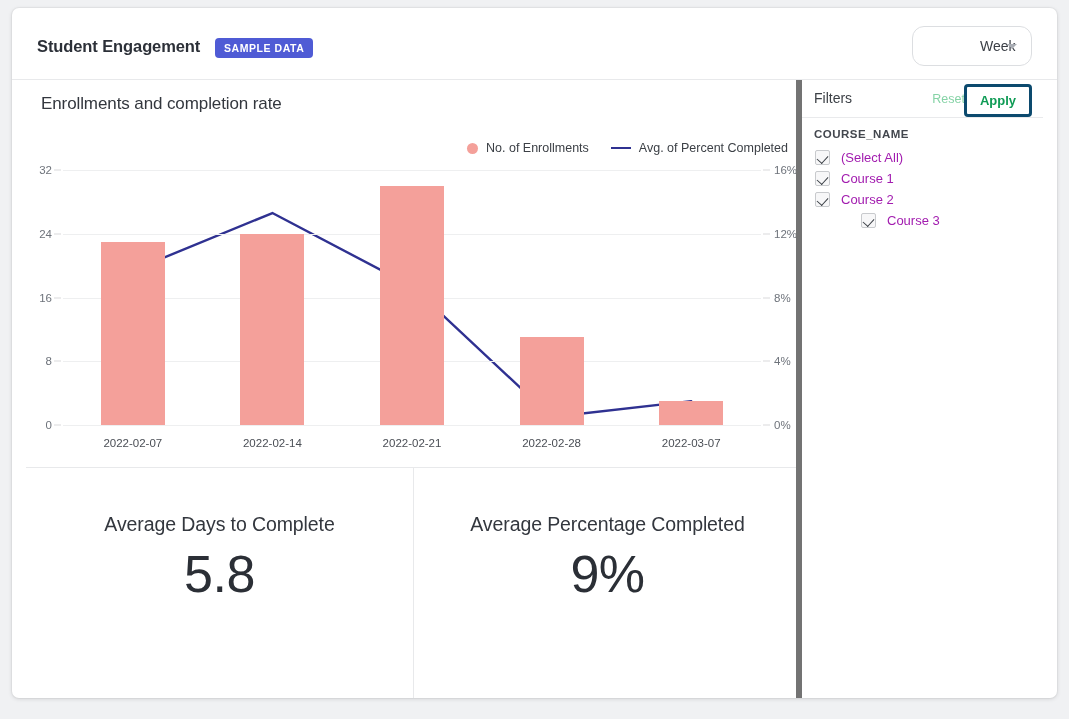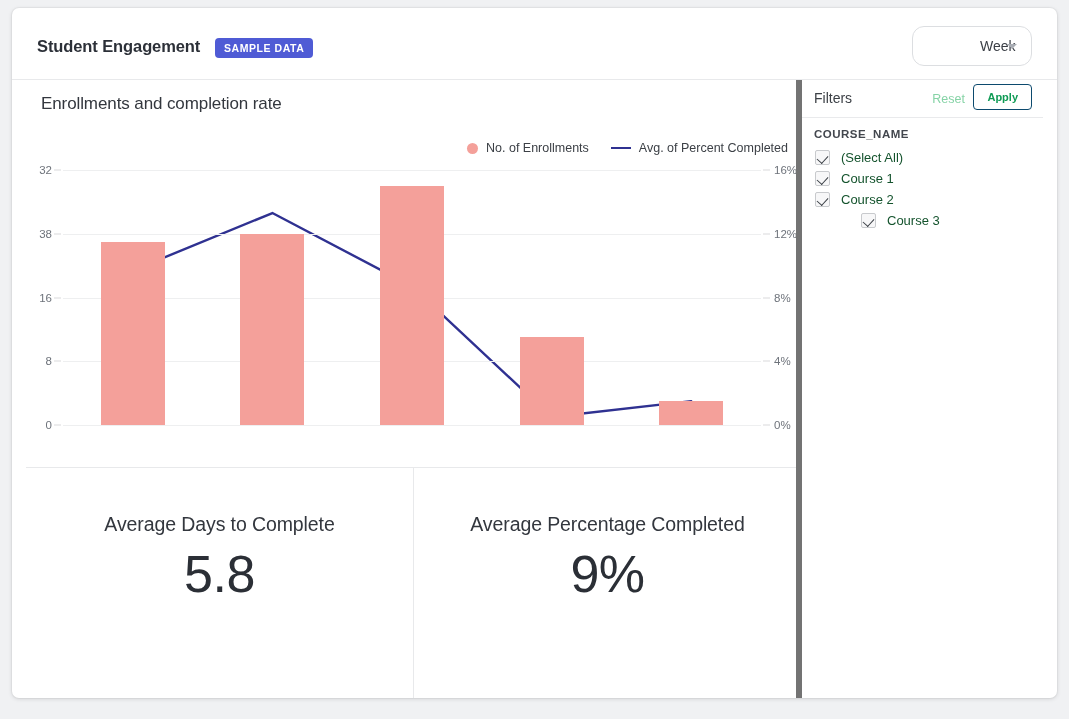--- a/index.html
+++ b/index.html
@@ -195,22 +195,22 @@
     position: absolute; left: 12px; top: 10px;
     font-size: 14px; color: #3c4046;
   }
   .reset-btn {
     position: absolute; right: 78px; top: 12px;
     font-size: 12.5px; color: #86d3a6; cursor: pointer;
   }
   .apply-btn {
     position: absolute; right: 11px; top: 4px;
     padding: 6px 13px;
-    border: 1px solid #0c4a6e; border-radius: 4px;
-    font-size: 11px; font-weight: bold; color: #0f9b55;
+    border: 3px solid #0c4a6e; border-radius: 4px;
+    font-size: 13px; font-weight: bold; color: #0f9b55;
     background: #fff; cursor: pointer;
   }
   .filter-group-label {
     position: absolute; left: 12px; top: 48px;
     font-size: 11.5px; font-weight: bold; color: #43474e;
     letter-spacing: 0.5px;
   }
   .checkitem {
     position: absolute; left: 13px;
     display: flex; align-items: center; cursor: pointer;
@@ -224,21 +224,21 @@
   .checkbox::after {
     content: "";
     position: absolute; left: 3px; top: 2px;
     width: 6px; height: 9px;
     border: solid #3a3f45;
     border-width: 0 1.8px 1.8px 0;
     transform: rotate(42deg);
   }
   .check-label {
     margin-left: 11px;
-    font-size: 13px; color: #14532d;
+    font-size: 13px; color: #a21caf;
   }
 </style>
 </head>
 <body>
 
 <div id="app">
 
   <div class="header">
     <div class="title">Student Engagement</div>
     <div class="badge">SAMPLE DATA</div>
@@ -273,41 +273,48 @@
         <div class="gridline" style="top: 255px;"></div>
             <span class="ytick-l" style="top: 255px;">0</span>
             <span class="tick-mark-l" style="top: 255px;"></span>
             <div class="gridline" style="top: 191.25px;"></div>
             <span class="ytick-l" style="top: 191.25px;">8</span>
             <span class="tick-mark-l" style="top: 191.25px;"></span>
             <div class="gridline" style="top: 127.5px;"></div>
             <span class="ytick-l" style="top: 127.5px;">16</span>
             <span class="tick-mark-l" style="top: 127.5px;"></span>
             <div class="gridline" style="top: 63.75px;"></div>
-            <span class="ytick-l" style="top: 63.75px;">38</span>
+            <span class="ytick-l" style="top: 63.75px;">24</span>
             <span class="tick-mark-l" style="top: 63.75px;"></span>
             <div class="gridline" style="top: 0px;"></div>
             <span class="ytick-l" style="top: 0px;">32</span>
             <span class="tick-mark-l" style="top: 0px;"></span>
             <span class="ytick-r" style="top: 255px;">0%</span>
             <span class="tick-mark-r" style="top: 255px;"></span>
             <span class="ytick-r" style="top: 191.25px;">4%</span>
             <span class="tick-mark-r" style="top: 191.25px;"></span>
             <span class="ytick-r" style="top: 127.5px;">8%</span>
             <span class="tick-mark-r" style="top: 127.5px;"></span>
             <span class="ytick-r" style="top: 63.75px;">12%</span>
             <span class="tick-mark-r" style="top: 63.75px;"></span>
             <span class="ytick-r" style="top: 0px;">16%</span>
             <span class="tick-mark-r" style="top: 0px;"></span>
             <div class="bar" style="left: 37.8px; width: 64px; height: 183.281px; background: rgb(244, 160, 154);"></div>
             <div class="bar" style="left: 177.4px; width: 64px; height: 191.25px; background: rgb(244, 160, 154);"></div>
             <div class="bar" style="left: 317px; width: 64px; height: 239.062px; background: rgb(244, 160, 154);"></div>
             <div class="bar" style="left: 456.6px; width: 64px; height: 87.6562px; background: rgb(244, 160, 154);"></div>
             <div class="bar" style="left: 596.2px; width: 64px; height: 23.9062px; background: rgb(244, 160, 154);"></div>
           </div>
+        <div class="xlabels" id="xlabels">
+            <span class="xlabel" style="left: 69.8px;">2022-02-07</span>
+            <span class="xlabel" style="left: 209.4px;">2022-02-14</span>
+            <span class="xlabel" style="left: 349px;">2022-02-21</span>
+            <span class="xlabel" style="left: 488.6px;">2022-02-28</span>
+            <span class="xlabel" style="left: 628.2px;">2022-03-07</span>
+          </div>
       </div>
 
       <div class="kpis">
         <div class="kpi">
           <div class="kpi-label">Average Days to Complete</div>
           <div class="kpi-value">5.8</div>
         </div>
         <div class="kpi">
           <div class="kpi-label">Average Percentage Completed</div>
           <div class="kpi-value">9%</div>

